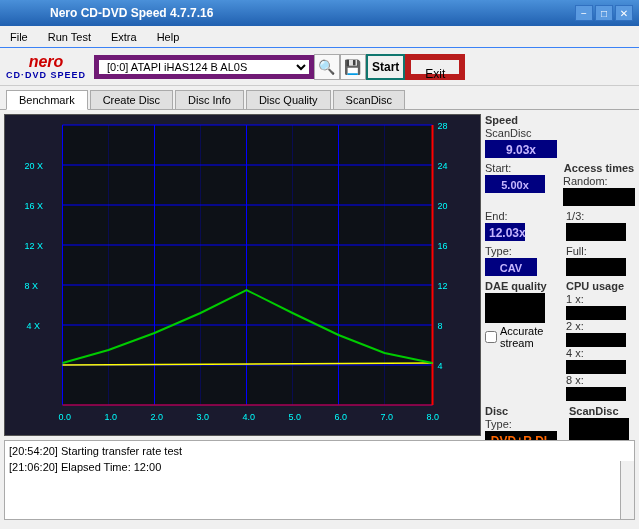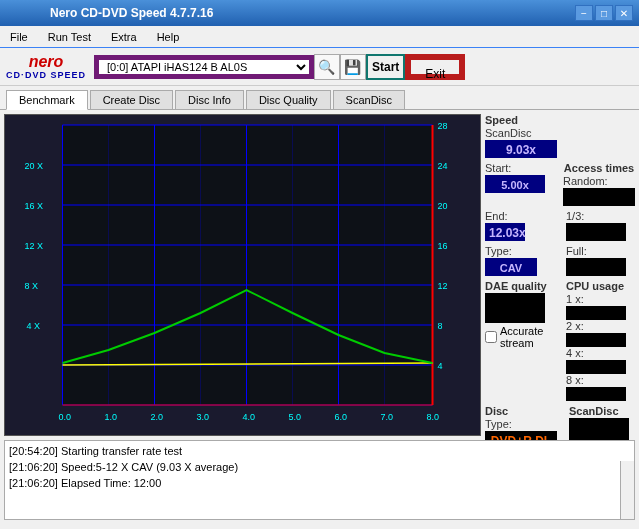--- a/index.html
+++ b/index.html
@@ -447,21 +447,17 @@
 </div>
 
 <div class="log-area">
   <div class="log-content">
     <div>
       <span>[20:54:20]</span>
       <span>Starting transfer rate test</span>
     </div>
     <div>
       <span>[21:06:20]</span>
-      <span>Speed:5-12 X CAV (9.03 X average)</span>
-    </div>
-    <div>
-      <span>[21:06:20]</span>
       <span>Elapsed Time: 12:00</span>
     </div>
   </div>
   <div class="log-scrollbar"></div>
 </div>
 
 </body></html>

